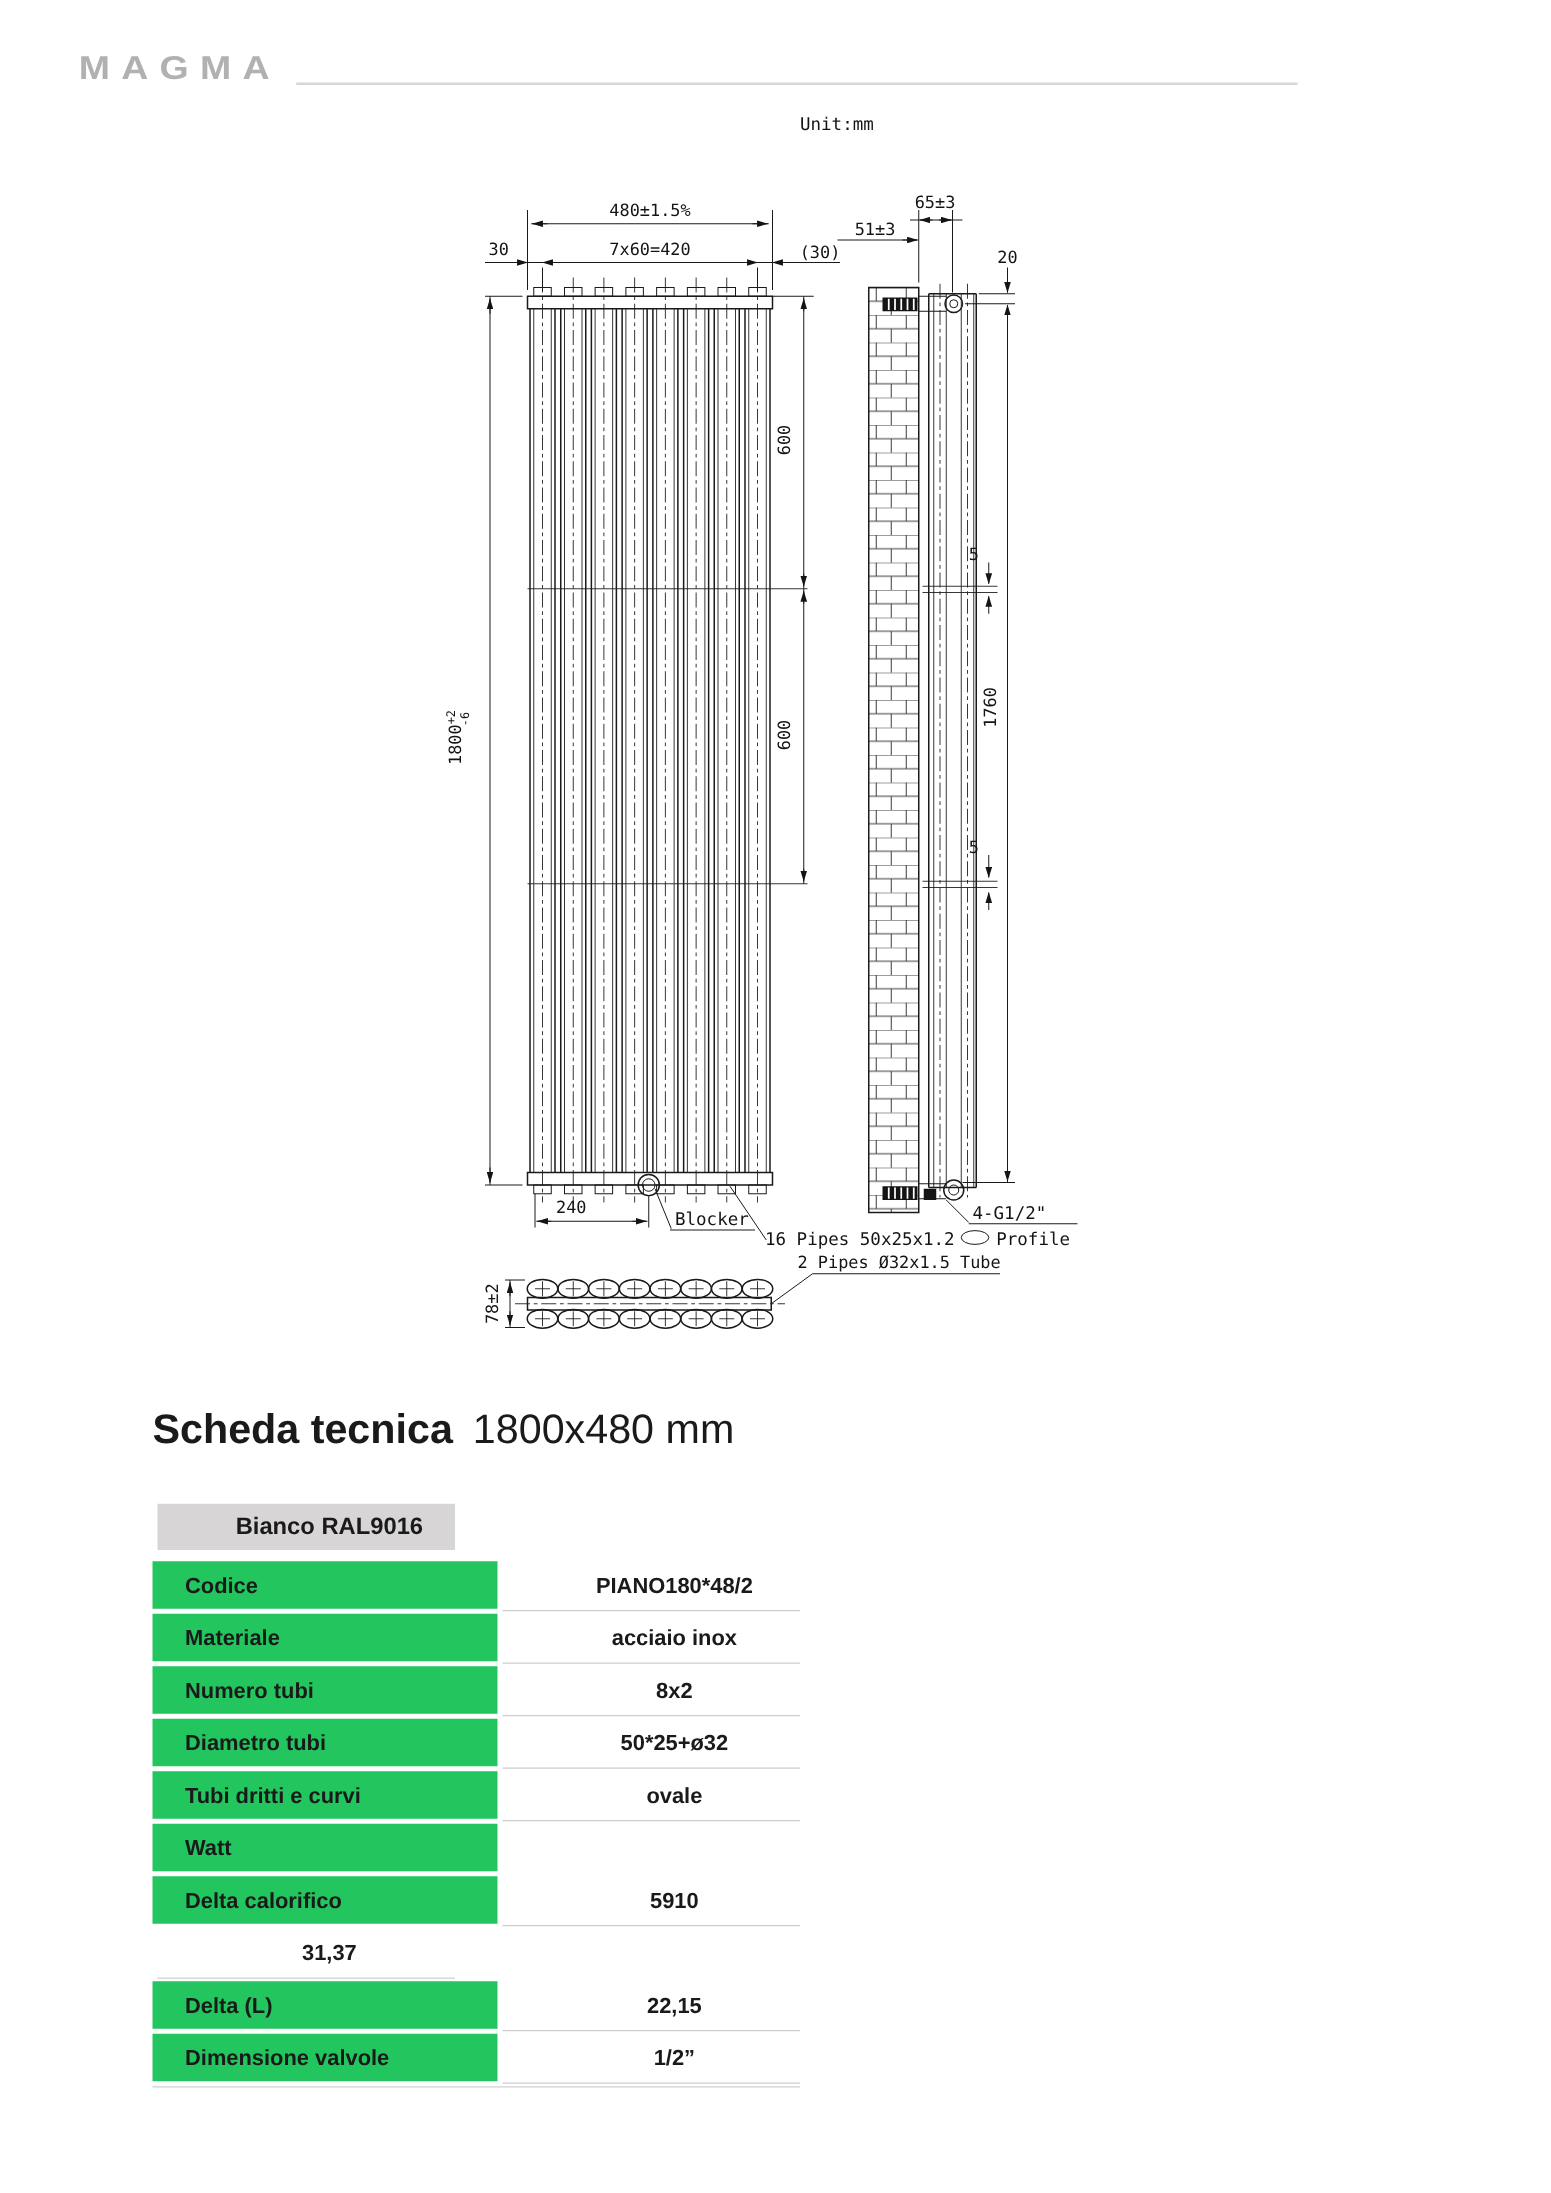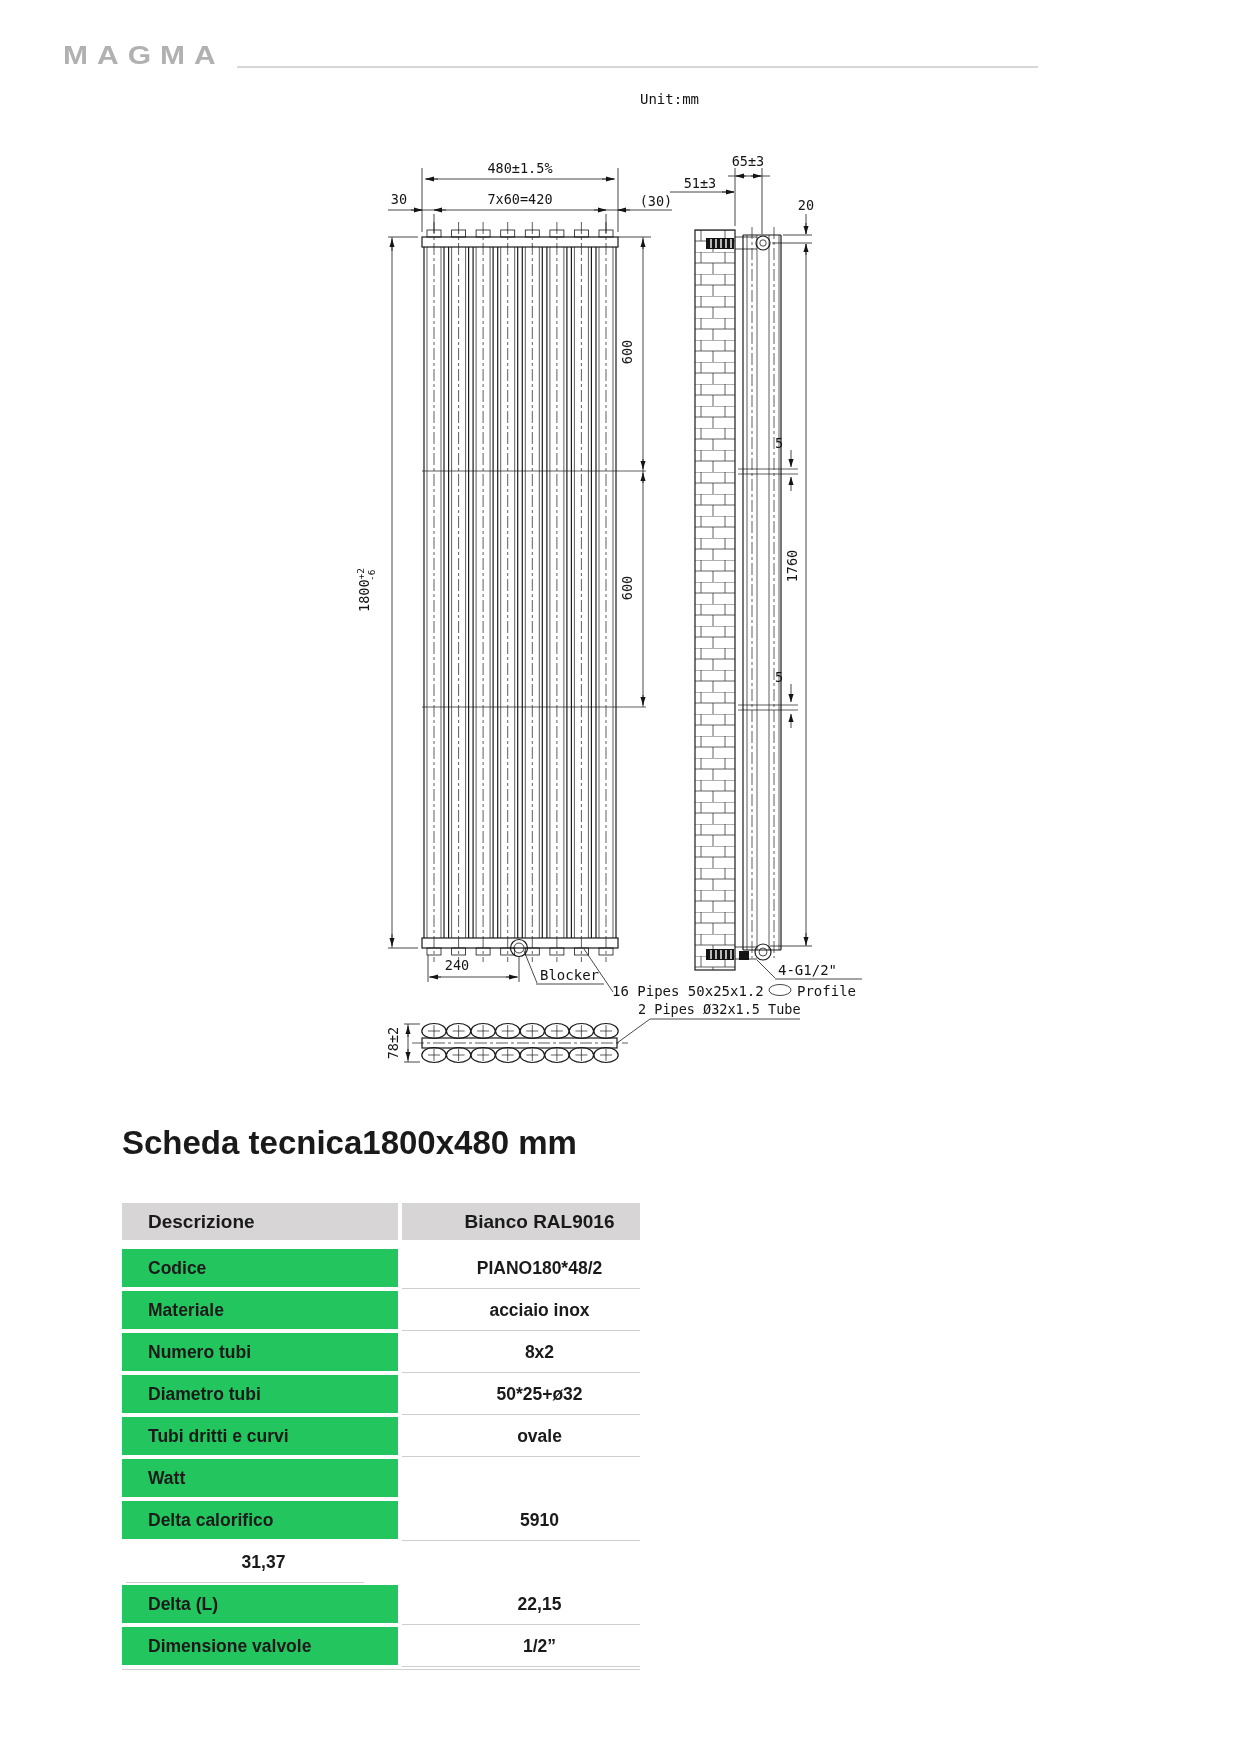--- a/index.html
+++ b/index.html
@@ -16,21 +16,21 @@
   .thin{stroke:#1a1a1a;stroke-width:.7;fill:none;}
   .cl{stroke:#1a1a1a;stroke-width:.7;fill:none;stroke-dasharray:12 3 3 3;}
   .ar{stroke:#1a1a1a;stroke-width:.8;fill:none;}
   .blk{fill:#141414;stroke:none;}
   .wsl{stroke:#fff;stroke-width:1.4;}
   text.t{font-family:"DejaVu Sans Mono",monospace;fill:#141414;stroke:none;font-size:13.5px;}
   text.t14{font-size:14px;}
   
   .h-title{position:absolute;left:122px;top:1124px;font-size:33px;white-space:nowrap;}
   .h-title .hb{font-weight:700;}
-  .h-title .hn{font-weight:700;margin-left:0;}
+  .h-title .hn{font-weight:400;margin-left:16px;}
   
   .tbl{position:absolute;left:122px;top:1203px;width:518px;font-size:17.5px;font-weight:700;}
   .trow{display:flex;align-items:flex-start;height:42px;}
   .tl{box-sizing:border-box;width:276px;height:38px;background:#22c55e;
       display:flex;align-items:center;padding-left:26px;}
   .tr{box-sizing:border-box;width:238px;height:40px;margin-left:4px;background:#fff;
       border-bottom:1px solid #cfcdcd;display:flex;align-items:center;justify-content:center;padding-left:37px;}
   .trow.head{height:46px;}
   .trow.head .tl{background:#d7d5d5;height:37px;font-size:19px;}
   .trow.head .tr{background:#d7d5d5;height:37px;border-bottom:none;font-size:19px;}
@@ -241,21 +241,20 @@
       <text class="t t14" x="778" y="975">4-G1/2"</text>
     </g>
   </svg>
 
   <div class="h-title">
     <span class="hb">Scheda tecnica</span><span class="hn">1800x480 mm</span>
   </div>
 
   <div class="tbl">
     <div class="trow head">
-      <div class="tl">Descrizione</div>
       <div class="tr">Bianco RAL9016</div>
     </div>
     <div class="trow">
       <div class="tl">Codice</div>
       <div class="tr">PIANO180*48/2</div>
     </div>
     <div class="trow">
       <div class="tl">Materiale</div>
       <div class="tr">acciaio inox</div>
     </div>

